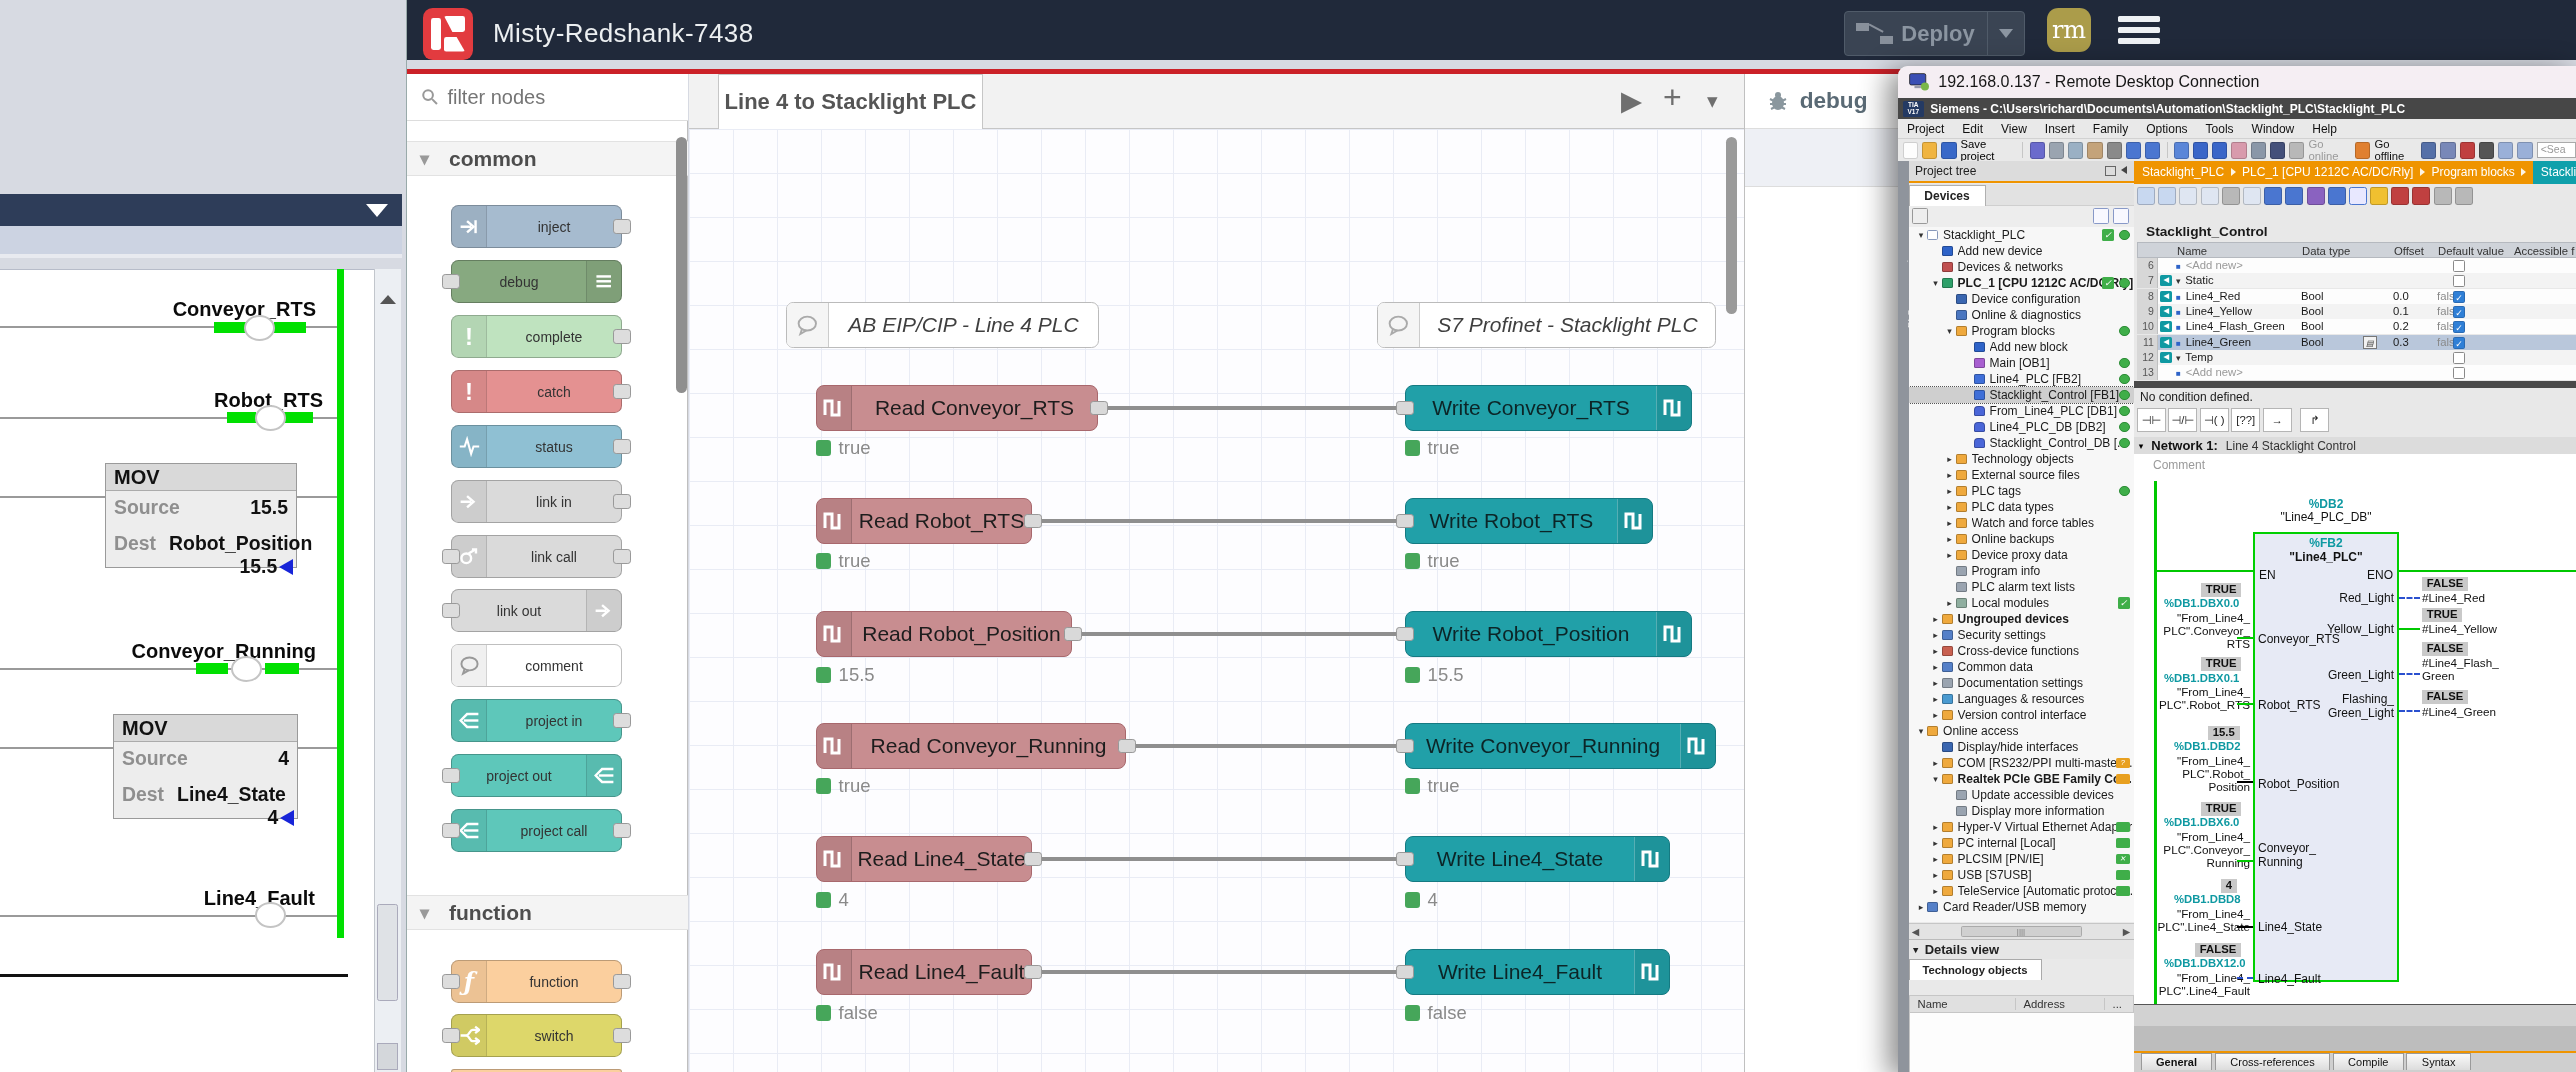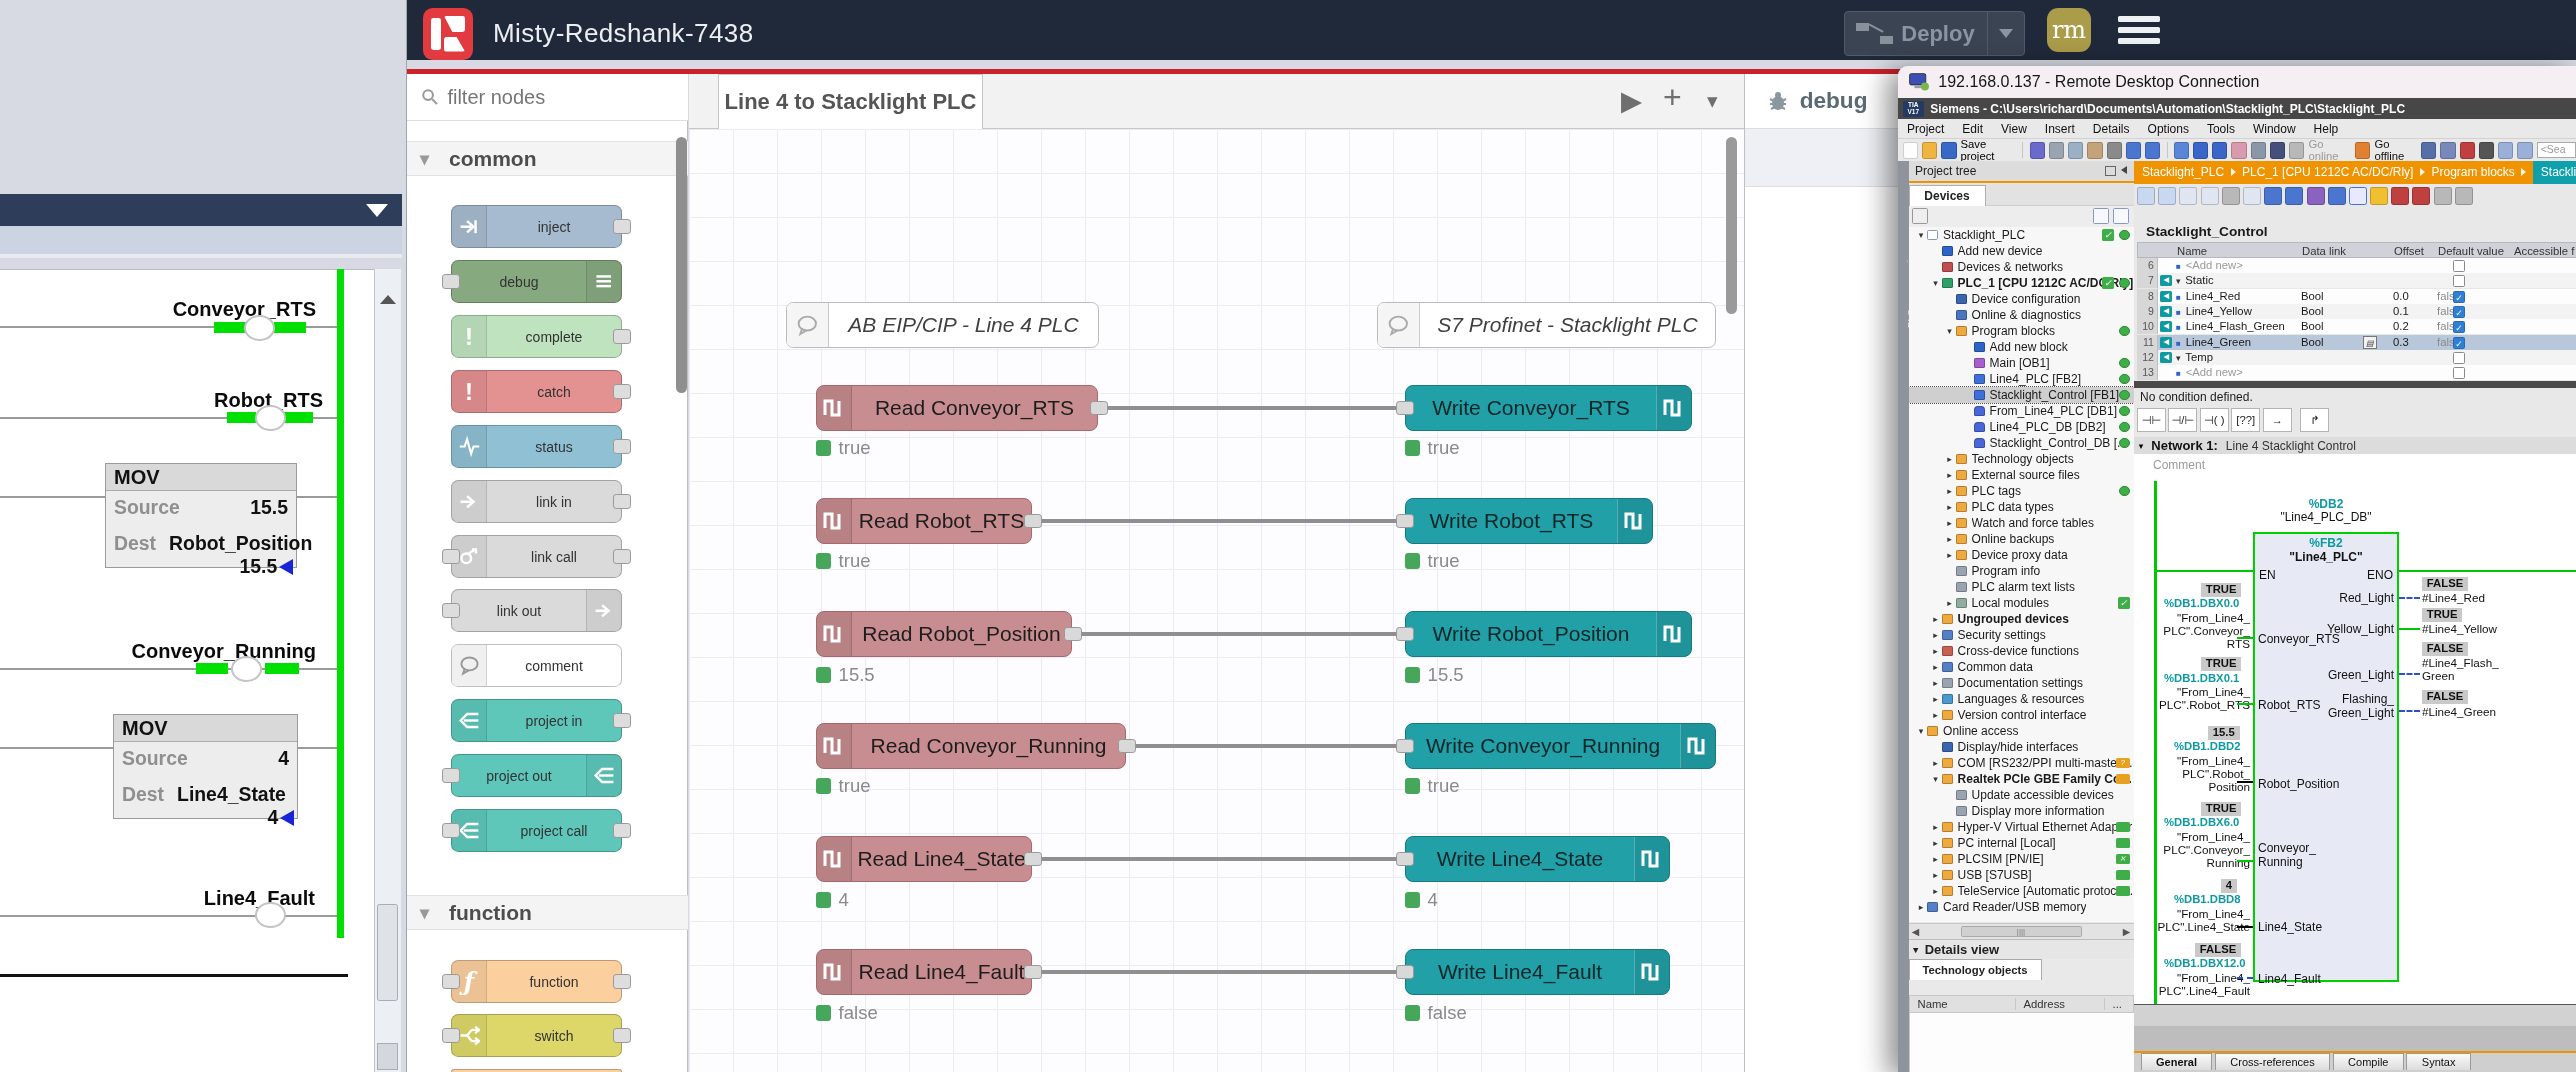--- a/index.html
+++ b/index.html
@@ -650,21 +650,21 @@
     </div>
     <div class="ab tiabar">
       <span class="tialogo">TIA V17</span>
       <span>Siemens  -  C:\Users\richard\Documents\Automation\Stacklight_PLC\Stacklight_PLC</span>
     </div>
     <div class="ab menus">
       <span>Project</span>
       <span>Edit</span>
       <span>View</span>
       <span>Insert</span>
-      <span>Details</span>
+      <span>Family</span>
       <span>Options</span>
       <span>Tools</span>
       <span>Window</span>
       <span>Help</span>
     </div>
     <div class="ab tbar">
       <i class="ti" style="background:#fdfdfd"></i>
       <i class="ti" style="background:#f0b440"></i>
       <i class="ti" style="background:#3868c8"></i>
       <span>Save project</span>
@@ -997,21 +997,21 @@
       <i class="eti" style="background:#f0c030"></i>
       <i class="eti" style="background:#c04040"></i>
       <i class="eti" style="background:#c04040"></i>
       <i class="eti" style="background:#b8b8b8"></i>
       <i class="eti" style="background:#b8b8b8"></i>
     </div>
     <div class="ab ttl">Stacklight_Control</div>
 
     <div class="ab thead">
       <span style="position:absolute;left:39px;line-height:16px;font-weight:normal">Name</span>
-      <span style="position:absolute;left:164px;line-height:16px;font-weight:normal">Data link</span>
+      <span style="position:absolute;left:164px;line-height:16px;font-weight:normal">Data type</span>
       <span style="position:absolute;left:256px;line-height:16px;font-weight:normal">Offset</span>
       <span style="position:absolute;left:300px;line-height:16px;font-weight:normal">Default value</span>
       <span style="position:absolute;left:376px;line-height:16px;font-weight:normal">Accessible f</span>
     </div>
     <div class="trowt" style="top:192px">
       <span class="gut">6</span>
       <span class="cname addnew"><span class="blue-sq">■</span><span>&lt;Add new&gt;</span></span>
       <span class="cchk"></span>
     </div>
     <div class="trowt alt" style="top:207px">

